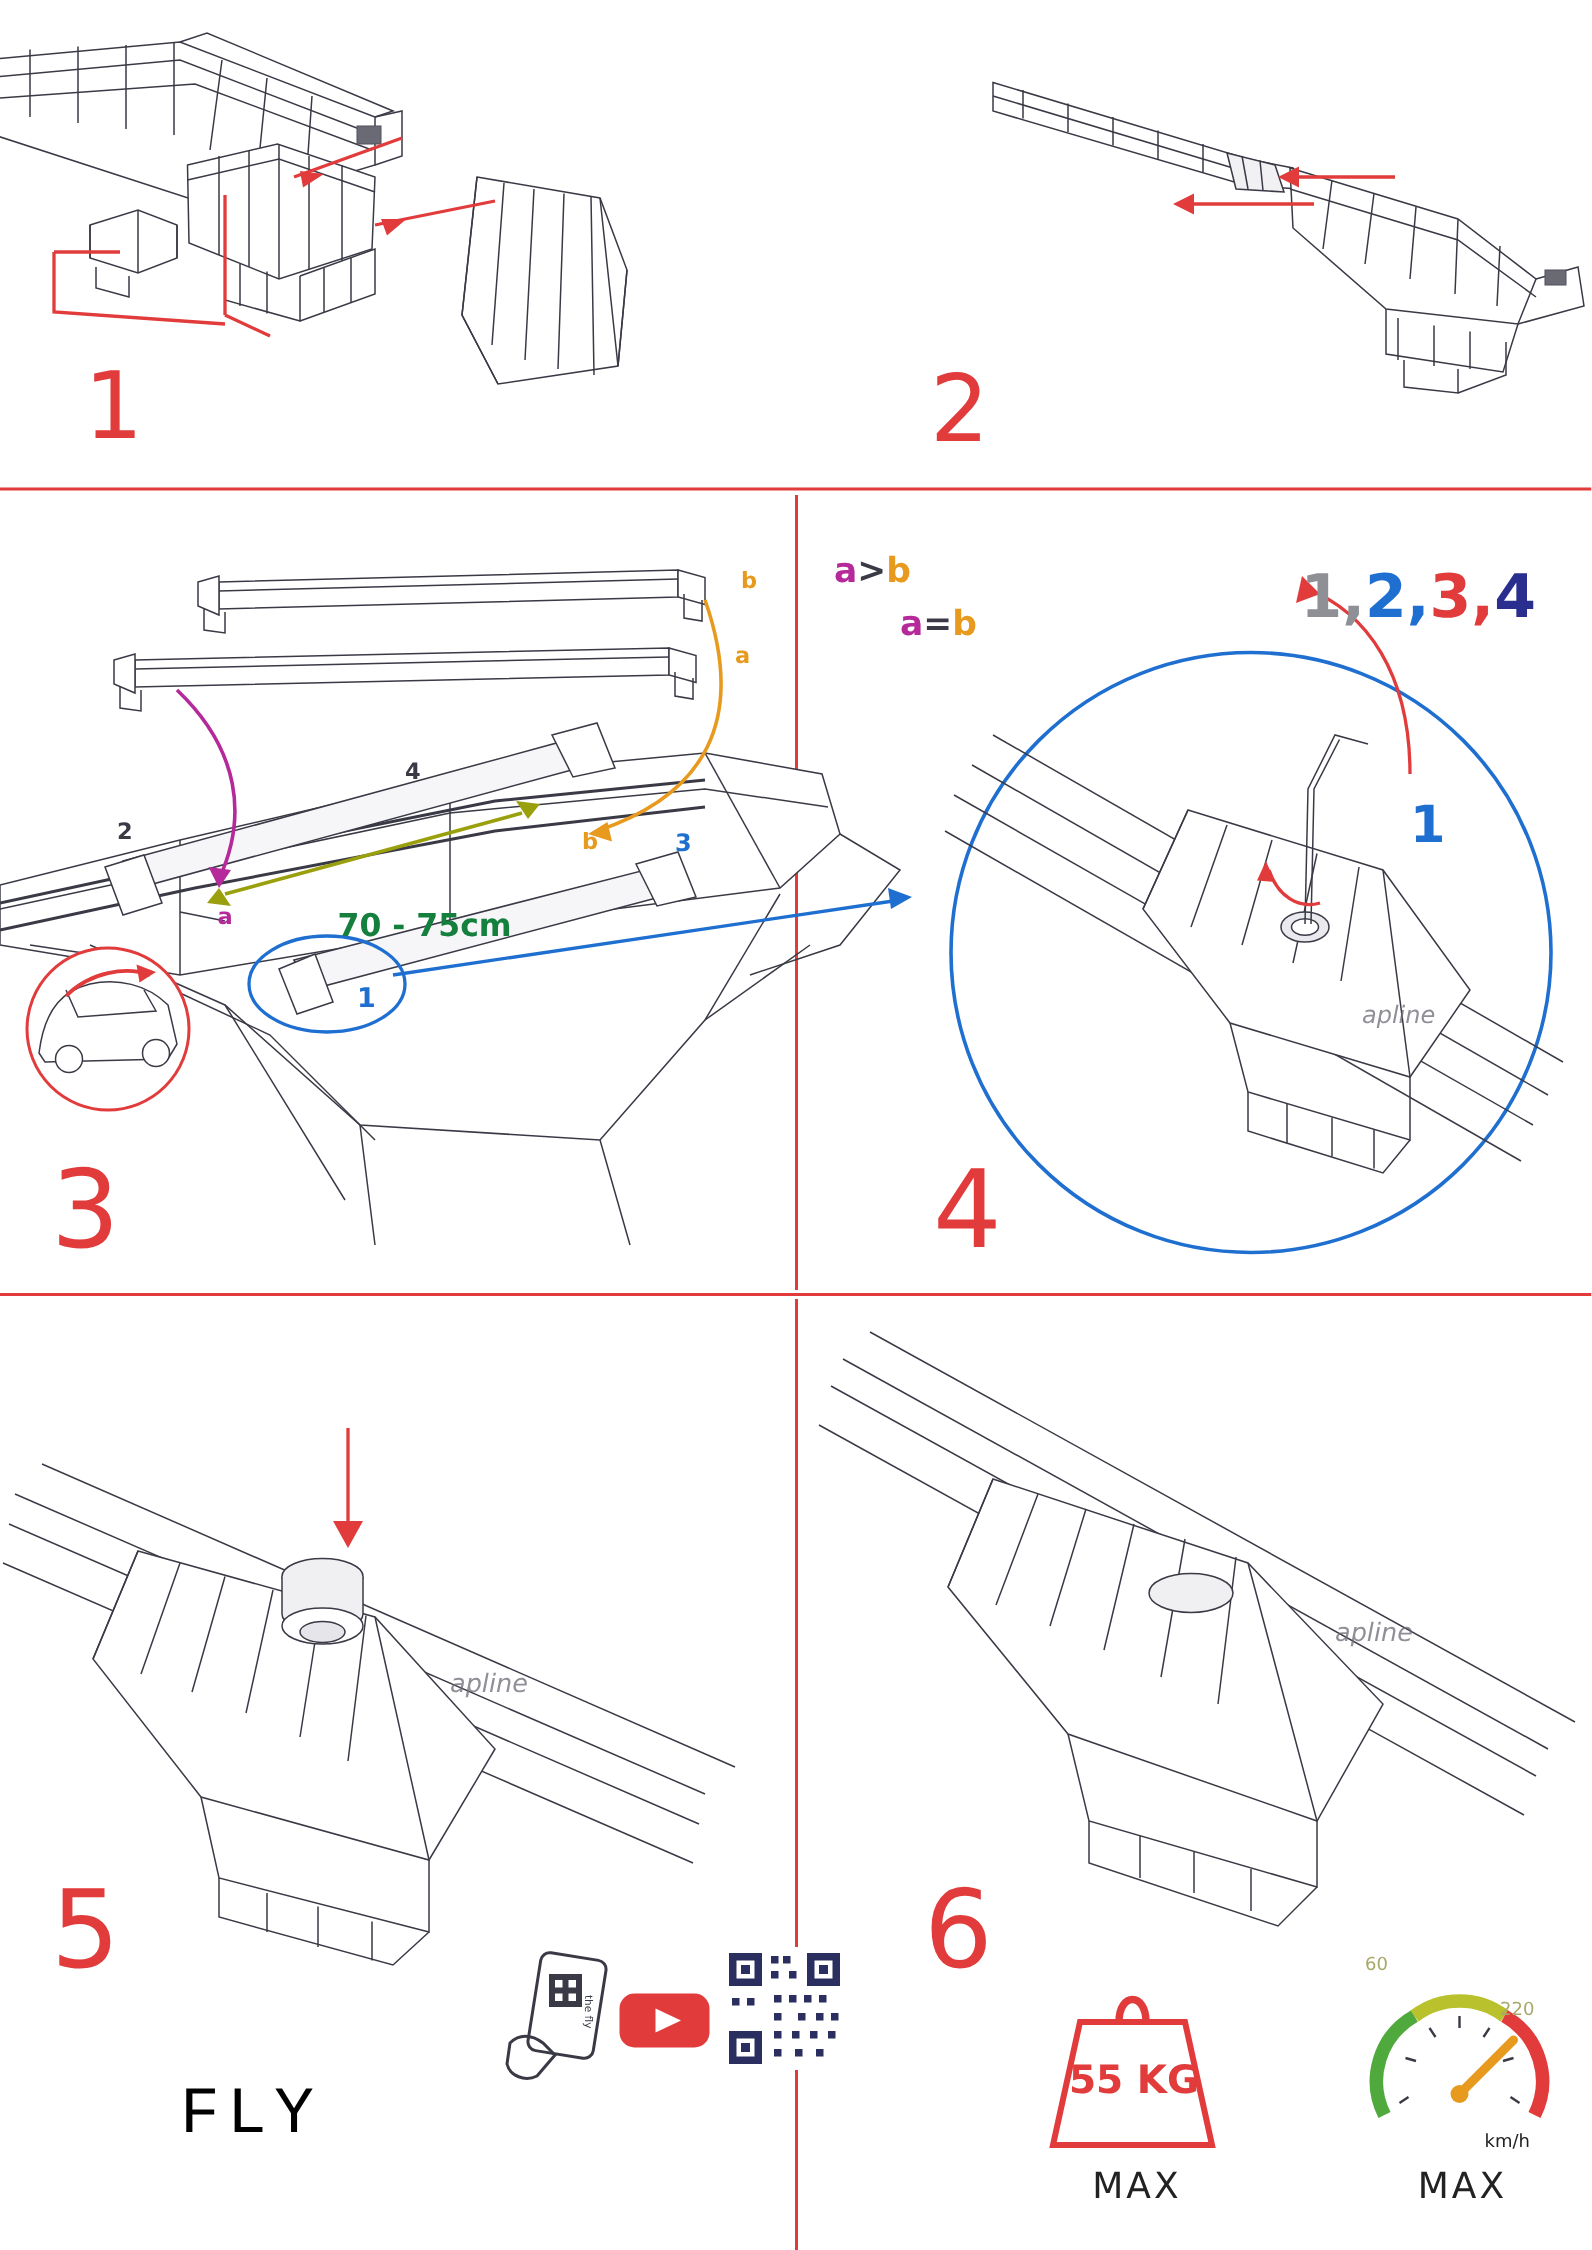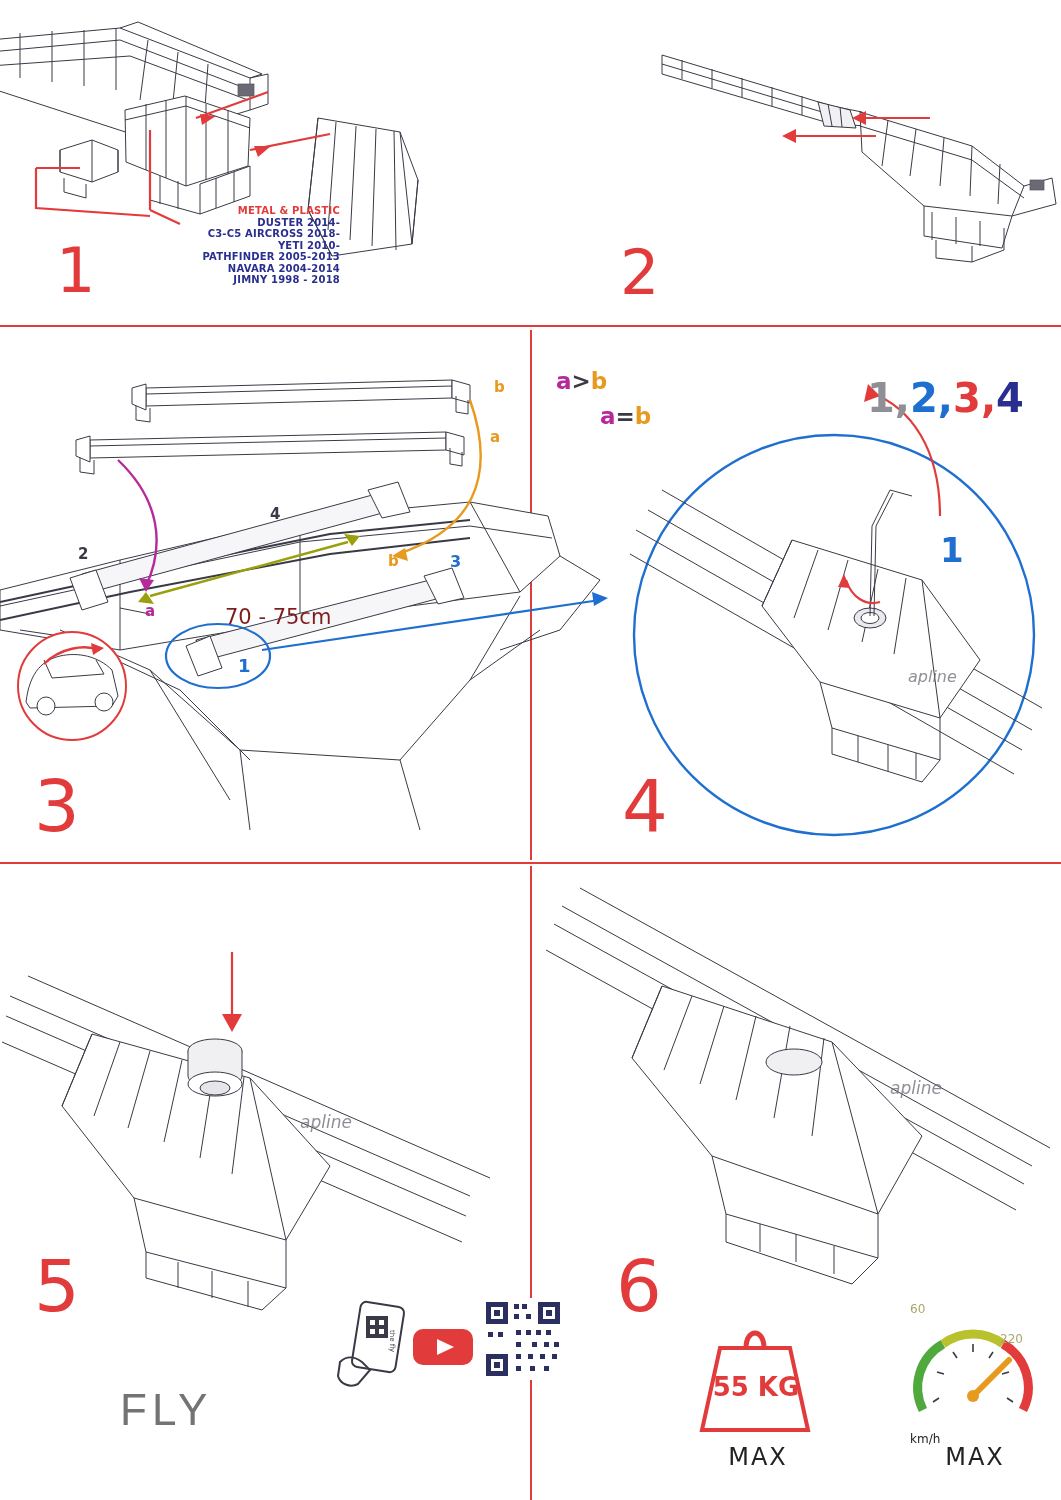--- a/index.html
+++ b/index.html
@@ -57,43 +57,43 @@
 
   
   #p3 { left: 0; top: 330px; width: 620px; height: 530px; }
   .ab {
     position: absolute;
     font-family: "DejaVu Sans", sans-serif;
     font-weight: bold; font-size: 23px; line-height: 1;
   }
   .dim {
     position: absolute;
-    color: #7f1d1d;
-    font-family: "DejaVu Sans", sans-serif;
-    font-weight: normal; font-size: 21px;
+    color: #15803d;
+    font-family: "DejaVu Sans", sans-serif;
+    font-weight: bold; font-size: 21px;
   }
   .tag { position: absolute; font-family: "DejaVu Sans", sans-serif; font-weight: bold; }
 
   
   #p4 { left: 622px; top: 330px; width: 439px; height: 530px; }
   #p4 .big1234 {
     position: absolute; left: 245px; top: 48px;
     font-family: "DejaVu Sans", sans-serif;
     font-size: 40px; font-weight: bold; line-height: 1;
   }
 
   
   #p5 { left: 0; top: 866px; width: 530px; height: 634px; }
   #p6 { left: 532px; top: 866px; width: 529px; height: 634px; }
 
   .fly {
     position: absolute; left: 120px; top: 1385px;
-    font-family: Liberation Sans, sans-serif;
+    font-family: Liberation Mono, monospace;
     font-size: 44px; letter-spacing: 5px;
-    color: #737373;
+    color: #000000;
   }
   .brandline {
     position: absolute; left: 63px; top: 1448px;
     font-family: "DejaVu Sans", sans-serif;
     font-size: 28px;
   }
   .brandline .a { color: #2a2f8f; }
   .brandline .b { color: #e23b3b; }
   .brandline .c { color: #2a2f8f; }
 
@@ -175,29 +175,20 @@
         <path d="M150,210 L180,224"></path>
         <path d="M36,168 L36,208 L150,216"></path>
         <path d="M36,168 L80,168"></path>
       </g>
       <g class="redf">
         <path d="M200,114 l16,2 l-14,9 z"></path>
         <path d="M254,146 l17,0 l-13,11 z"></path>
       </g>
     </svg>
 
-    <div class="fitlist">
-      <div class="hdr">METAL &amp; PLASTIC</div>
-      <div>DUSTER 2014-</div>
-      <div>C3-C5 AIRCROSS 2018-</div>
-      <div>YETI 2010-</div>
-      <div>PATHFINDER 2005-2013</div>
-      <div>NAVARA 2004-2014</div>
-      <div>JIMNY 1998 - 2018</div>
-    </div>
 
     <div class="step-num" style="left:56px; top:240px; font-size:62px;">1</div>
   </div>
 
   <div class="panel" id="p2">
     <svg width="529" height="325" viewBox="0 0 529 325">
 
       <g class="ln">
         <path d="M130,55 L300,106 L300,124 L130,74 Z" fill="#fff"></path>
         <path d="M130,64 L300,115"></path>
@@ -568,16 +559,16 @@
     <path d="M38,34 A50,50 0 0 1 98,34" fill="none" stroke="#b9c22c" stroke-width="9"></path>
     <path d="M98,34 A50,50 0 0 1 118,100" fill="none" stroke="#e23b3b" stroke-width="9"></path>
     <g stroke="#3a3a46" stroke-width="1.6" fill="none">
       <path d="M28,92 L34,88 M32,62 L39,64 M48,42 L52,48 M68,34 L68,42 M88,42 L84,48 M104,62 L97,64 M108,92 L102,88"></path>
     </g>
     <circle cx="68" cy="86" r="6" fill="#e79a1e"></circle>
     <path d="M68,86 L104,50" stroke="#e79a1e" stroke-width="6" stroke-linecap="round"></path>
   </svg>
   <div class="spdnum" style="left:910px; top:1302px;">60</div>
   <div class="spdnum" style="left:1000px; top:1332px;">220</div>
-  <div class="kmh" style="left:910px; top:1420px; width:90px; text-align:left;margin-top:12px;">km/h</div>
+  <div class="kmh" style="left:930px; top:1420px; width:90px; text-align:right;">km/h</div>
   <div class="maxlbl" style="left:915px; top:1443px; width:120px; text-align:center;">MAX</div>
 
 </div>
 
 </body></html>

